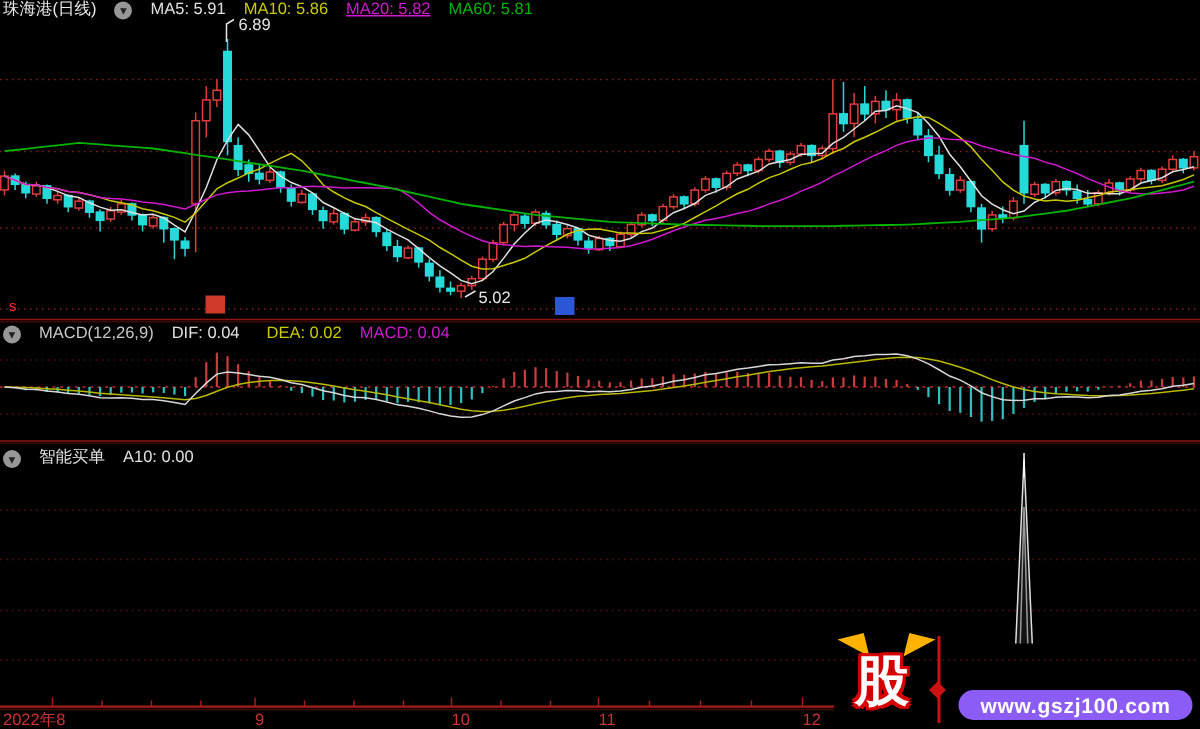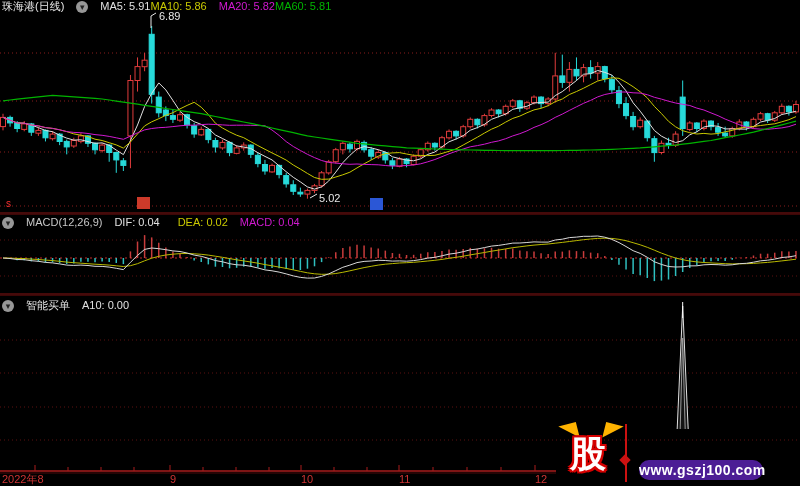--- a/index.html
+++ b/index.html
@@ -16,21 +16,21 @@
   .gu{position:absolute;left:10px;top:2px;font-size:36px;font-weight:bold;color:#fff;
       text-shadow:-2px 0 #d60000,2px 0 #d60000,0 -2px #d60000,0 2px #d60000,
                   -2px -2px #d60000,2px 2px #d60000,-2px 2px #d60000,2px -2px #d60000;}
   .horn{position:absolute;width:0;height:0;border-style:solid;}
   .horn.l{left:0;top:-4px;border-width:0 18px 16px 0;border-color:transparent #ffb300 transparent transparent;transform:rotate(-14deg);}
   .horn.r{right:2px;top:-4px;border-width:0 0 16px 18px;border-color:transparent transparent transparent #ffb300;transform:rotate(14deg);}
   .wm-div{position:absolute;left:71px;top:4px;width:2px;height:58px;background:#cc1111;}
   .wm-diamond{position:absolute;left:-4px;top:32px;width:8px;height:8px;background:#cc1111;transform:rotate(45deg);}
   .wm-name{position:absolute;left:86px;top:8px;font-size:25px;font-weight:bold;color:#ec1c1c;
        letter-spacing:13px;text-shadow:1px 1px 0 #6b0000;}
-  .wm-url{position:absolute;left:85px;top:40px;width:124px;height:20px;background:#4c1d95;
+  .wm-url{position:absolute;left:85px;top:40px;width:156px;height:20px;background:#8b5cf6;
        border-radius:11px;color:#fff;font-weight:bold;font-size:14px;line-height:20px;
        text-align:center;letter-spacing:0.5px;}
 </style>
 </head>
 <body>
 
 <div id="app">
   <svg id="chart" width="800" height="486">
       <g>
         <line x1="0" x2="800" y1="53" y2="53" stroke="#8a1d1d" stroke-width="1" stroke-dasharray="1 3"></line>
@@ -439,21 +439,21 @@
         <rect x="137" y="197" width="13" height="12" fill="#cd3a2a"></rect>
         <rect x="370" y="198" width="13" height="12" fill="#2b57d6"></rect>
         <polyline points="151,28 151,16 156,13" fill="none" stroke="#e6e6e6" stroke-width="1"></polyline>
         <polyline points="310,198 317,194" fill="none" stroke="#e6e6e6" stroke-width="1"></polyline>
       </g>
     </svg>
 
   <div class="hdr" style="left:2px;top:0;">
     <span style="color:#e8e8e8;text-align:right;">珠海港(日线)</span>
     <span class="collapse">▾</span>
-    <span id="ma-items"><span style="color: rgb(224, 224, 224); ">MA5: 5.91</span><span style="color: rgb(201, 201, 0); margin-right: 12px; text-align: right;">MA10: 5.86</span><span style="color: rgb(208, 25, 208); ">MA20: 5.82</span><span style="color: rgb(0, 180, 0); margin-right: 9px;">MA60: 5.81</span></span>
+    <span id="ma-items"><span style="color: rgb(224, 224, 224); margin-right: 12px;">MA5: 5.91</span><span style="color: rgb(201, 201, 0); margin-right: 12px; text-align: right;">MA10: 5.86</span><span style="color: rgb(208, 25, 208); margin-right: 12px; text-decoration: underline;">MA20: 5.82</span><span style="color: rgb(0, 180, 0); margin-right: 9px;">MA60: 5.81</span></span>
   </div>
 
   <div class="hdr" style="left:2px;top:216px;">
     <span class="collapse">▾</span>
     <span style="color:#c8c8c8;">MACD(12,26,9)</span>
     <span id="macd-items"><span style="color: rgb(224, 224, 224); margin-right: 18px;">DIF: 0.04</span><span style="color: rgb(201, 201, 0); margin-right: 12px;">DEA: 0.02</span><span style="color: rgb(208, 25, 208); margin-right: 15px;">MACD: 0.04</span></span>
   </div>
 
   <div class="hdr" style="left:2px;top:299px;">
     <span class="collapse">▾</span>

